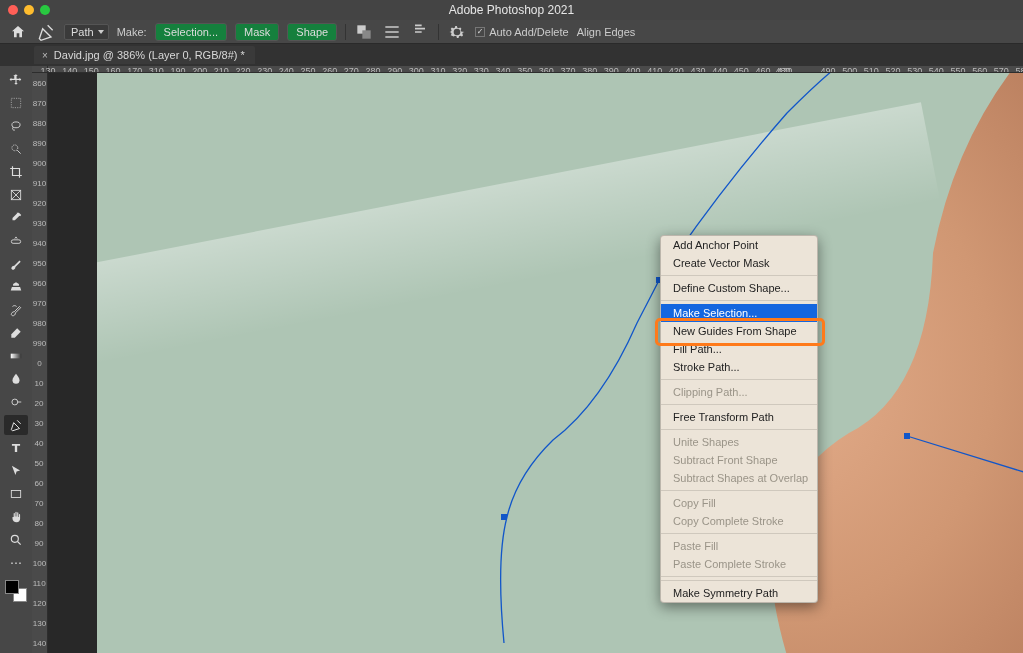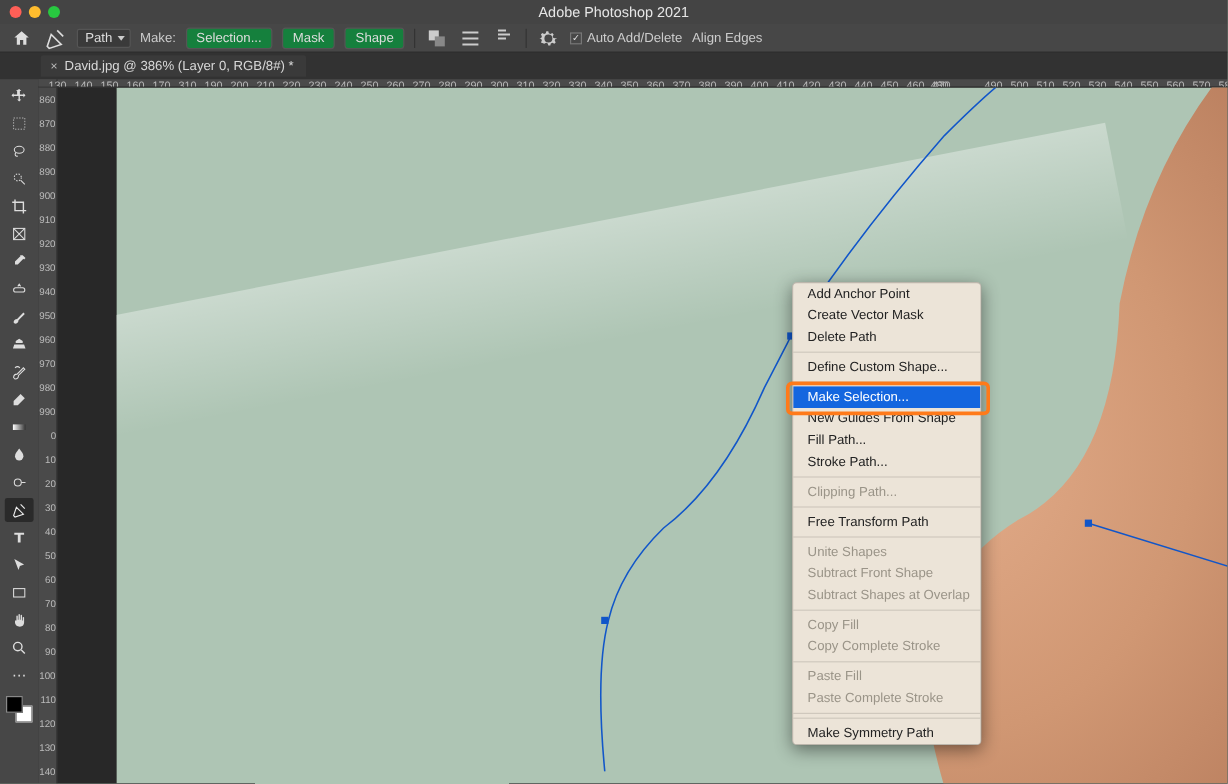--- a/index.html
+++ b/index.html
@@ -47,21 +47,21 @@
   
   .canvas-col { flex: 1; display: flex; flex-direction: column; position: relative; }
 
   .hruler { height: 18px; background: #4a4a4a; position: relative; overflow: hidden; font-size: 9px; color: #bbb; border-bottom: 1px solid #2d2d2d; }
   .hruler .corner { position: absolute; left: 0; top: 0; width: 16px; height: 18px; background: #4a4a4a; border-right: 1px solid #2d2d2d; }
   .hruler .tick { position: absolute; top: 0; transform: translateX(-50%); }
   .hruler .tick span { display: block; }
 
   .canvas-row { flex: 1; display: flex; }
   .vruler { width: 16px; background: #4a4a4a; position: relative; overflow: hidden; font-size: 9px; color: #bbb; border-right: 1px solid #2d2d2d; display: flex; flex-direction: column; justify-content: flex-start; }
-  .vruler .tick { height: 20px; display:flex; align-items:center; justify-content:flex-end; writing-mode: horizontal-tb; }
+  .vruler .tick { height: 20px; display:flex; align-items:center; justify-content:center; writing-mode: horizontal-tb; }
   .vruler .tick span { transform: scale(0.9); }
 
   .canvas { flex: 1; position: relative; background: #282828; overflow: hidden; }
   .image-area { position: absolute; top: 0; left: 49px; right: 0; height: 100%; overflow: hidden; }
   .bg-green { position: absolute; inset: 0; background: #aec5b4; }
   .diag-light { position: absolute; left: -50px; top: 200px; width: 900px; height: 100px; background: linear-gradient(180deg, rgba(255,255,255,0.35), rgba(255,255,255,0)); transform: rotate(-11deg); transform-origin: left center; }
   .skin { position: absolute; right: -60px; top: -40px; width: 650px; height: 760px; background: radial-gradient(ellipse at 55% 45%, #e3ac8a 0%, #d09773 40%, #b87d5d 75%, #a06a4f 100%); clip-path: path('M 610 0 L 990 0 L 990 760 L 407 760 Q 332 595 339 520 Q 350 440 416 400 Q 495 360 500 220 Q 525 90 610 0 Z'); }
   
   .path-svg { position: absolute; inset: 0; }
 
@@ -521,21 +521,20 @@
           </svg>
         </div>
       </div>
     </div>
   </div>
 </div>
 
 <div class="ctx" id="ctx">
     <div class="item">Add Anchor Point</div>
     <div class="item">Create Vector Mask</div>
-    <div class="item">Delete Path</div>
     <div class="div"></div>
     <div class="item">Define Custom Shape...</div>
     <div class="div"></div>
     <div class="item hl">Make Selection...</div>
     <div class="item">New Guides From Shape</div>
     <div class="item">Fill Path...</div>
     <div class="item">Stroke Path...</div>
     <div class="div"></div>
     <div class="item disabled">Clipping Path...</div>
     <div class="div"></div>

